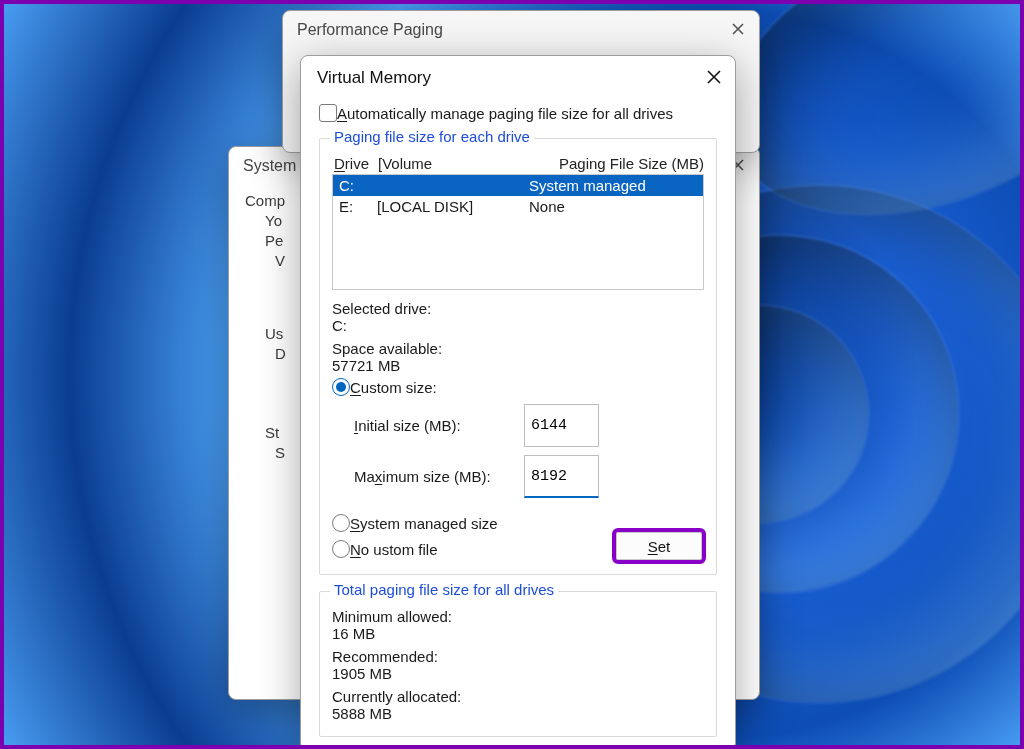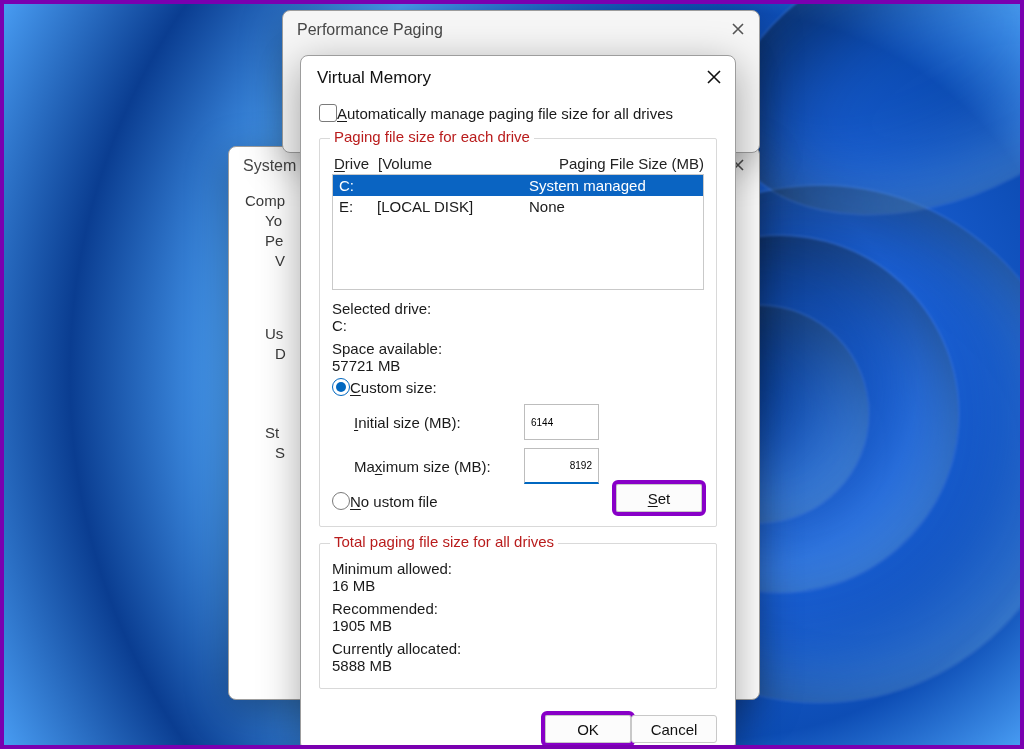--- a/index.html
+++ b/index.html
@@ -45,44 +45,44 @@
 
   .row { display:flex; align-items:center; gap:0; }
   .chk { width:18px; height:18px; border:1px solid #7a7a7a; border-radius:3px; background:#fff; display:inline-block; flex:none; }
   .radio { width:18px; height:18px; border:1px solid #7a7a7a; border-radius:50%; background:#fff; display:inline-flex; align-items:center; justify-content:center; flex:none; }
   .radio.checked { border-color:#0067c0; }
   .radio.checked::after { content:""; width:10px; height:10px; border-radius:50%; background:#0067c0; }
 
   .fieldset {
     border:1px solid #d9d9d9; border-radius:2px; position:relative; padding:10px 12px 14px 12px; margin-top:16px;
   }
-  .fieldset .legend { position:absolute; top:-11px; left:10px; background:#fff; padding:0 4px; color:#b91c1c; font-size:15px; }
+  .fieldset .legend { position:absolute; top:-11px; left:10px; background:#fff; padding:0 4px; color:#1d4ed8; font-size:15px; }
 
   .drive-header { display:flex; color:#222; margin:6px 0 0 2px; font-size:15px; }
   .drive-header .col1 { width:44px; }
   .drive-header .col2 { flex:1; }
   .drive-header .col3 { width:174px; text-align:right; }
 
   .drive-list { border:1px solid #c9c9c9; background:#fff; height:116px; overflow:hidden; margin-top:2px; }
   .drive-row { display:flex; padding:2px 6px; font-size:15px; }
   .drive-row .c1 { width:38px; }
   .drive-row .c2 { flex:1; }
   .drive-row .c3 { width:168px; text-align:left; }
   .drive-row.sel { background:#0a64c2; color:#fff; }
 
   .kv { display:flex; margin-top:6px;flex-direction:column; }
   .kv .k { width:170px; }
   .kv .v { }
 
   .size-row { display:flex; align-items:center; gap:10px; margin:8px 0 0 22px; }
   .size-row label { width:160px; }
   .size-row input {
-    width:75px; height:36px; border:1px solid #bdbdbd; padding:2px 6px; font-family:Liberation Sans, sans-serif; font-size:10px; background:#fff;
-  }
-  .size-row input.focused { border-bottom:2px solid #0067c0;text-align:right; }
+    width:75px; height:43px; border:1px solid #bdbdbd; padding:2px 6px; font-family:Liberation Mono, monospace; font-size:15px; background:#fff;
+  }
+  .size-row input.focused { border-bottom:2px solid #0067c0; }
 
   .btn {
     display:inline-flex; align-items:center; justify-content:center;
     min-width:86px; height:28px; padding:0 14px;
     background:#fcfcfc; border:1px solid #c8c8c8; border-radius:3px;
     font-family:inherit; font-size:15px; color:#111;
   }
 
   .highlight { outline:4px solid #8800c7; outline-offset:0; border-radius:2px; }
 
@@ -193,20 +193,24 @@
       </div>
       <div class="size-row">
         <label><span class="under">I</span><span>nitial size (MB):</span></label>
         <input type="text" value="6144" style="">
       </div>
       <div class="size-row">
         <label><span>Ma</span><span class="under">x</span><span>imum size (MB):</span></label>
         <input type="text" class="focused" value="8192" style="">
       </div>
 
+      <div class="row" style="margin-top:16px">
+        <span class="radio"></span>
+        <span><span class="under">S</span><span>ystem managed size</span></span>
+      </div>
 
       <div class="row" style="margin-top:8px">
         <span class="radio"></span>
         <span><span class="under">N</span><span>o ustom file</span></span>
       </div>
 
       <div class="set-wrap">
         <button class="btn highlight">
             <span class="under">S</span>
             <span>et</span>

